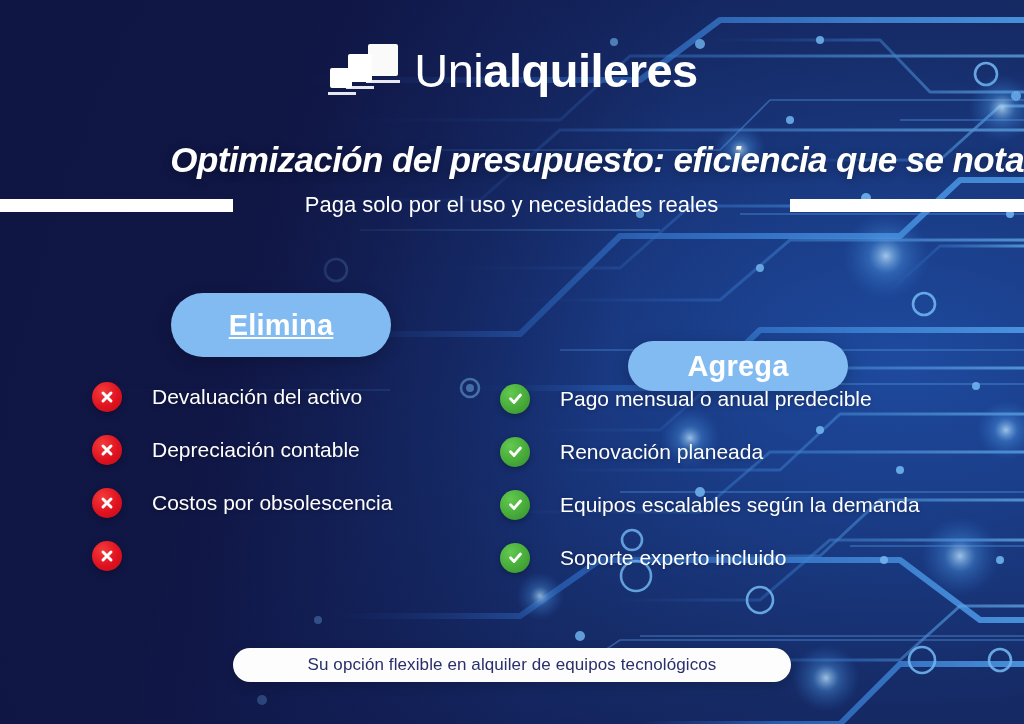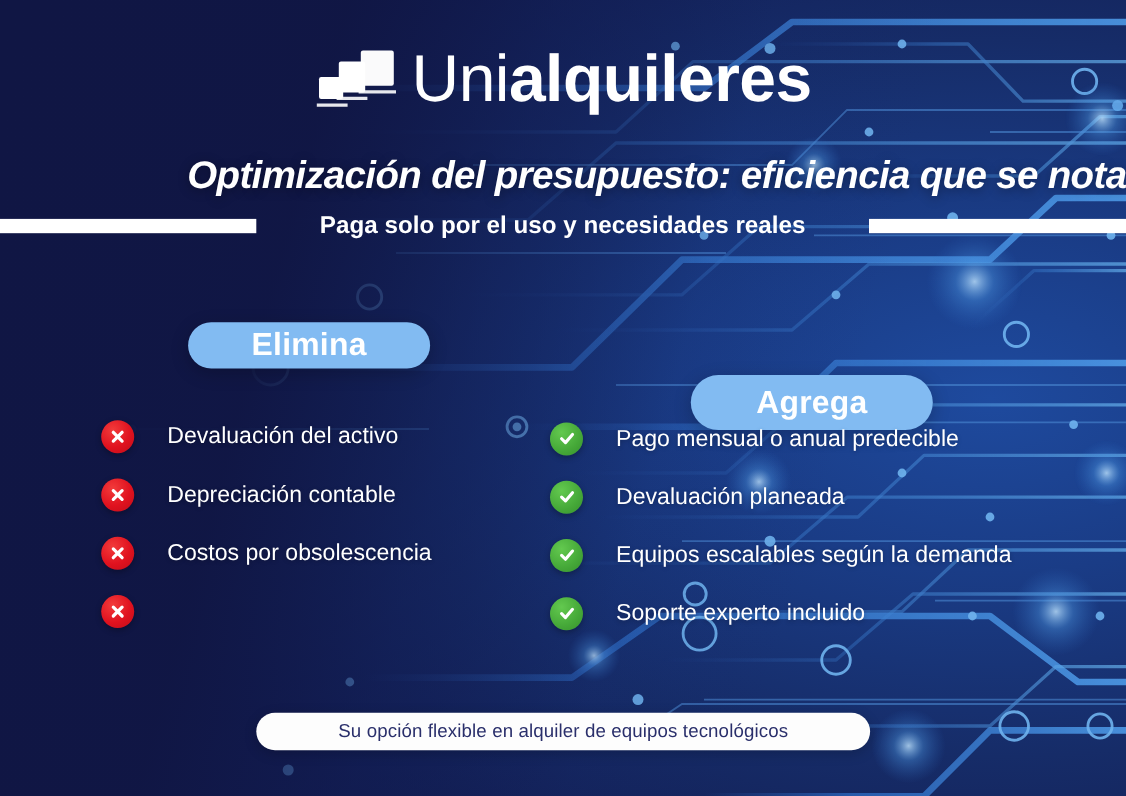--- a/index.html
+++ b/index.html
@@ -18,41 +18,41 @@
     content:"";position:absolute;inset:0;
     background:linear-gradient(105deg,rgba(16,22,68,1) 0%,rgba(16,22,68,.96) 26%,rgba(17,27,80,.55) 42%,rgba(20,40,110,.10) 58%,rgba(20,40,110,0) 72%);
     pointer-events:none;z-index:2;
   }
   .circuit{position:absolute;inset:0;z-index:1;}
   .content{position:absolute;inset:0;z-index:5;}
 
   
   .logo{position:absolute;left:0;right:0;top:42px;display:flex;justify-content:center;align-items:center;gap:14px;}
   .logo-mark{width:74px;height:56px;position:relative;}
-  .logo-text{font-size:60px;color:#fff;letter-spacing:-.5px;line-height:1;white-space:nowrap;}
+  .logo-text{font-size:47px;color:#fff;letter-spacing:-.5px;line-height:1;white-space:nowrap;}
   .logo-text .l1{font-weight:300;}
   .logo-text .l2{font-weight:800;}
 
   
   .title{position:absolute;left:0;right:0;top:140px;text-align:right;
     font-size:35px;font-weight:800;color:#fff;letter-spacing:-.6px;
     text-shadow:0 2px 10px rgba(0,0,0,.35);font-style:italic;}
   .subwrap{position:absolute;left:0;right:0;top:190px;height:30px;display:flex;align-items:center;}
   .bar{height:13px;background:#fff;flex:0 0 auto;}
   .bar.left{width:233px;}
   .bar.right{width:234px;margin-left:auto;}
-  .subtitle{flex:1 1 auto;text-align:center;font-size:22px;font-weight:700;color:#fff;
+  .subtitle{flex:1 1 auto;text-align:center;font-size:22px;font-weight:400;color:#fff;
     padding:0 14px;white-space:nowrap;}
 
   
   .pill{position:absolute;border-radius:999px;background:#82bbf2;
     display:flex;align-items:center;justify-content:center;
     color:#fff;font-size:29px;font-weight:800;letter-spacing:.2px;
     box-shadow:0 4px 16px rgba(0,0,0,.22);}
-  .pill.elimina{left:171px;top:293px;width:220px;height:42px;}
+  .pill.elimina{left:171px;top:293px;width:220px;height:64px;text-decoration:underline;}
   .pill.agrega{left:628px;top:293px;width:220px;height:50px;margin-top:48px;}
 
   
   .col{position:absolute;}
   .col.left{left:92px;top:370px;width:400px;}
   .col.right{left:500px;top:372px;width:500px;}
   .row{display:flex;align-items:center;gap:30px;height:53px;}
   .ico{flex:0 0 auto;width:30px;height:30px;border-radius:50%;position:relative;
        display:flex;align-items:center;justify-content:center;}
   .ico.bad{background:radial-gradient(circle at 35% 30%,#f23b3b 0%,#e0121f 55%,#c00d19 100%);
@@ -257,21 +257,21 @@
             </svg>
         </span>
         <span class="row-label">Pago mensual o anual predecible</span>
       </div>
       <div class="row">
         <span class="ico good">
           <svg viewBox="0 0 24 24" width="17" height="17">
               <path d="M5 12.5 L10 17.5 L19 7" fill="none" stroke="#fff" stroke-width="4" stroke-linecap="round" stroke-linejoin="round"></path>
             </svg>
         </span>
-        <span class="row-label">Devaluación planeada</span>
+        <span class="row-label">Renovación planeada</span>
       </div>
       <div class="row">
         <span class="ico good">
           <svg viewBox="0 0 24 24" width="17" height="17">
               <path d="M5 12.5 L10 17.5 L19 7" fill="none" stroke="#fff" stroke-width="4" stroke-linecap="round" stroke-linejoin="round"></path>
             </svg>
         </span>
         <span class="row-label">Equipos escalables según la demanda</span>
       </div>
       <div class="row">

